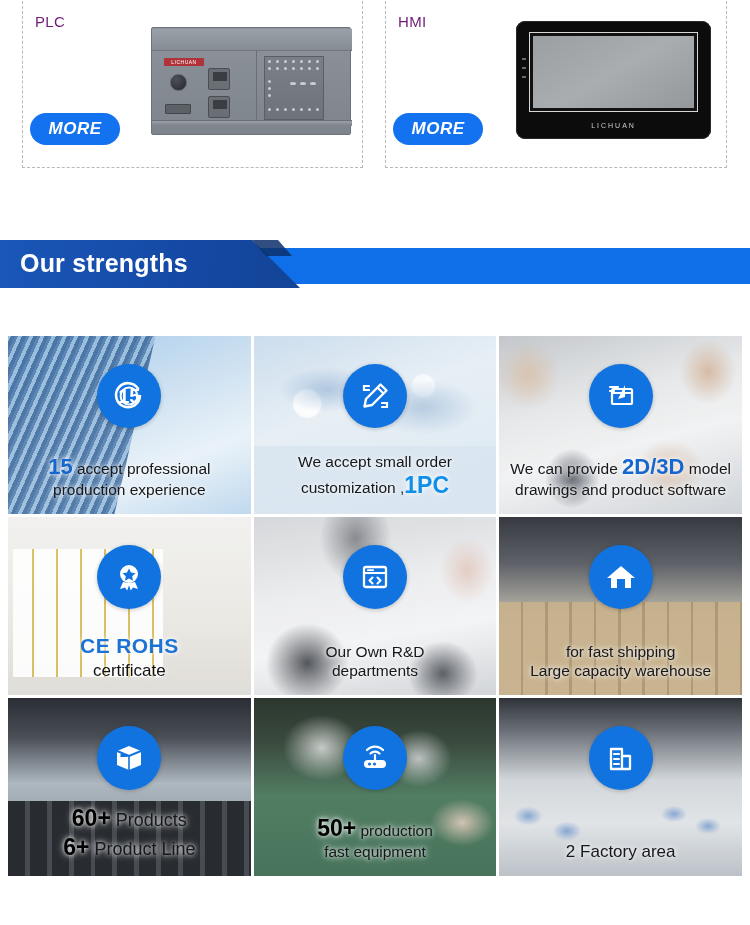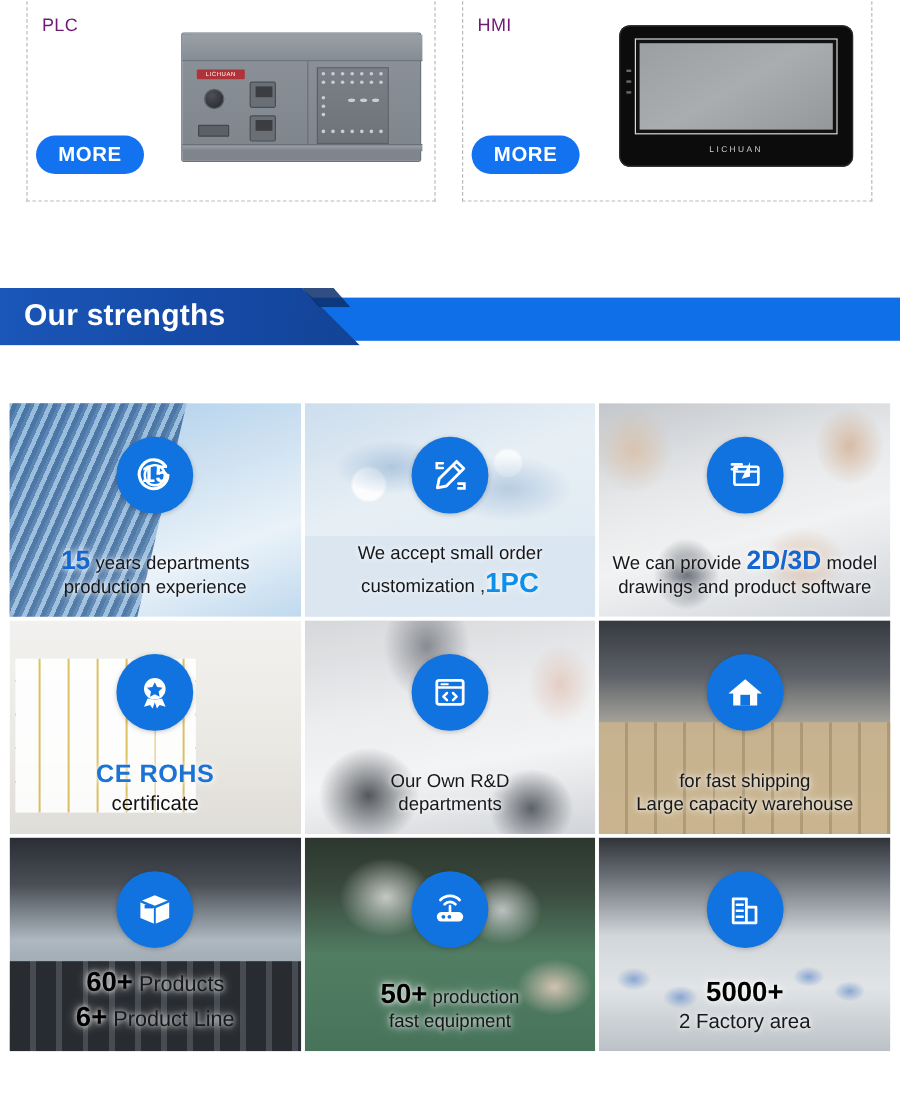--- a/index.html
+++ b/index.html
@@ -22,21 +22,21 @@
   .product-card.card-1 { left: 385px; width: 342px; }
 
   .card-title {
     position: absolute; left: 12px; top: 16px;
     font-size: 15px; color: #701a75; letter-spacing: .3px;
   }
   .more-btn {
     position: absolute; left: 7px; bottom: 22px;
     width: 90px; height: 32px; border-radius: 18px;
     background: #1372ef; border: none;
-    color: #fff; font-size: 17px; font-weight: bold; 
+    color: #fff; font-size: 17px; font-weight: bold; font-style: italic;
     letter-spacing: .5px; line-height: 32px; 
     cursor: pointer;
   }
 
   
   .plc-wrap { position: absolute; left: 128px; top: 22px; width: 200px; height: 122px; }
   .plc-body {
     position: absolute; left: 0; top: 8px; width: 200px; height: 108px;
     background: linear-gradient(180deg,#8f949c 0%, #878d95 40%, #7e848c 100%);
     border: 1px solid #6d737b; border-radius: 2px;
@@ -345,21 +345,21 @@
       <div class="cell-scrim"></div>
       <div class="badge">
         <svg width="40" height="40" viewBox="0 0 40 40">
           <path d="M29 12.5A12 12 0 1 0 31 20" fill="none" stroke="#fff" stroke-width="2.6" stroke-linecap="round"></path>
           <circle cx="20" cy="20" r="8.4" fill="none" stroke="#fff" stroke-width="2"></circle>
         </svg>
         <span class="badge-num">15</span>
       </div>
       <div class="caption">
         <span class="line">
-          <span class="big-blue">15</span><span> years departments</span>
+          <span class="big-blue">15</span><span> accept professional</span>
         </span>
         <span class="line">production experience</span>
       </div>
     </div>
 
     <div class="cell">
       <div class="cell-bg bg-map"></div>
       <div class="cell-scrim"></div>
       <div class="badge">
         <svg width="40" height="40" viewBox="0 0 40 40">
@@ -493,19 +493,18 @@
       <div class="cell-bg bg-cleanroom"></div>
       <div class="cell-scrim"></div>
       <div class="badge">
         <svg width="40" height="40" viewBox="0 0 40 40">
           <path d="M10 11h11v20H10z" fill="none" stroke="#fff" stroke-width="2.3" stroke-linejoin="round"></path>
           <path d="M21 18h8v13h-8" fill="none" stroke="#fff" stroke-width="2.3" stroke-linejoin="round"></path>
           <path d="M13 16h5M13 21h5M13 26h5" stroke="#fff" stroke-width="2" stroke-linecap="round"></path>
         </svg>
       </div>
       <div class="caption">
-        <span class="line"><span class="stat-big">5000+</span></span>
         <span class="line" style="font-size:17px">2 Factory area</span>
       </div>
     </div>
 
   </div>
 </div>
 
 </body></html>

